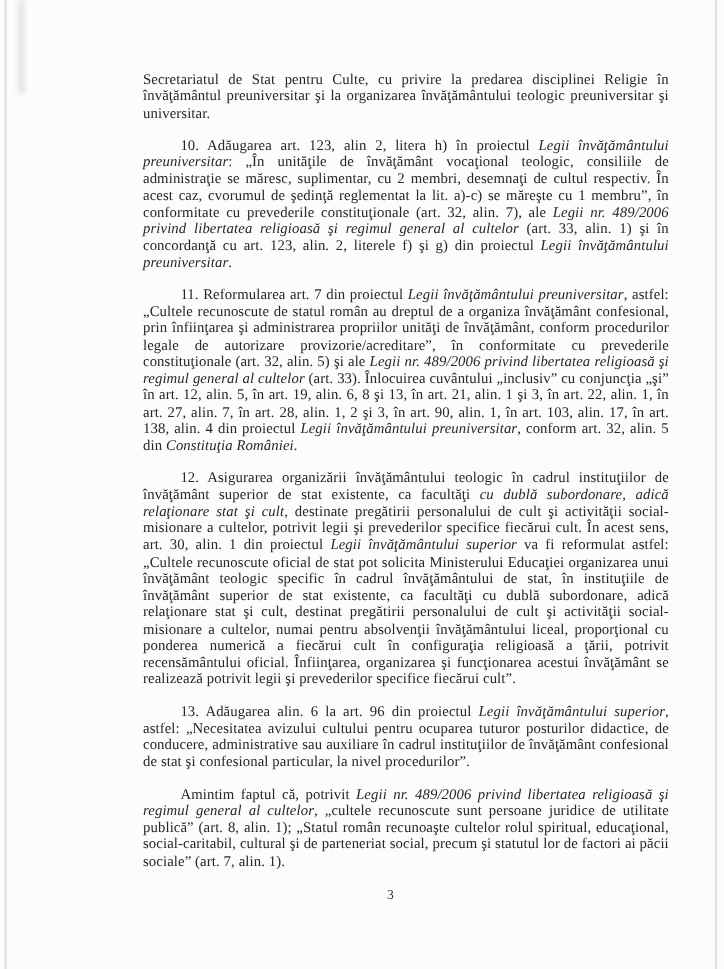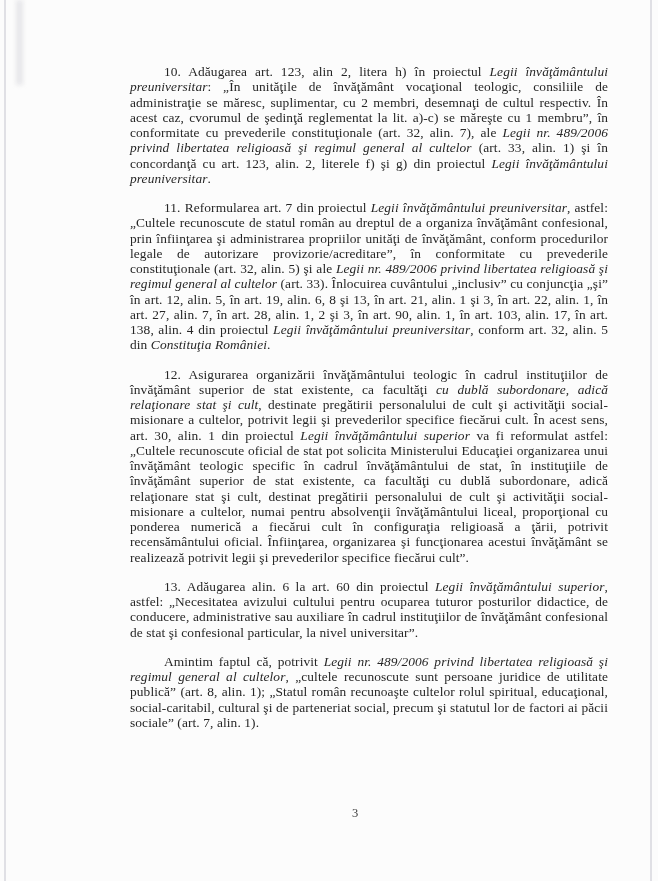--- a/index.html
+++ b/index.html
@@ -48,21 +48,22 @@
 </style>
 </head>
 <body>
 
 <div class="scan-page">
   <div class="scan-edge left"></div>
   <div class="scan-edge right"></div>
   <div class="scan-smudge"></div>
 
   <div class="text-block" id="paragraphs">
+      <p><span>Secretariatul de Stat pentru Culte, cu privire la predarea disciplinei Religie în învăţământul preuniversitar şi la organizarea învăţământului teologic preuniversitar şi universitar.</span></p>
       <p class="indent"><span>10. Adăugarea art. 123, alin 2, litera h) în proiectul </span><span class="it">Legii învăţământului preuniversitar</span><span>: „În unităţile de învăţământ vocaţional teologic, consiliile de administraţie se măresc, suplimentar, cu 2 membri, desemnaţi de cultul respectiv. În acest caz, cvorumul de şedinţă reglementat la lit. a)-c) se măreşte cu 1 membru”, în conformitate cu prevederile constituţionale (art. 32, alin. 7), ale </span><span class="it">Legii nr. 489/2006 privind libertatea religioasă şi regimul general al cultelor</span><span> (art. 33, alin. 1) şi în concordanţă cu art. 123, alin. 2, literele f) şi g) din proiectul </span><span class="it">Legii învăţământului preuniversitar</span><span>.</span></p>
       <p class="indent"><span>11. Reformularea art. 7 din proiectul </span><span class="it">Legii învăţământului preuniversitar</span><span>, astfel: „Cultele recunoscute de statul român au dreptul de a organiza învăţământ confesional, prin înfiinţarea şi administrarea propriilor unităţi de învăţământ, conform procedurilor legale de autorizare provizorie/acreditare”, în conformitate cu prevederile constituţionale (art. 32, alin. 5) şi ale </span><span class="it">Legii nr. 489/2006 privind libertatea religioasă şi regimul general al cultelor</span><span> (art. 33). Înlocuirea cuvântului „inclusiv” cu conjuncţia „şi” în art. 12, alin. 5, în art. 19, alin. 6, 8 şi 13, în art. 21, alin. 1 şi 3, în art. 22, alin. 1, în art. 27, alin. 7, în art. 28, alin. 1, 2 şi 3, în art. 90, alin. 1, în art. 103, alin. 17, în art. 138, alin. 4 din proiectul </span><span class="it">Legii învăţământului preuniversitar</span><span>, conform art. 32, alin. 5 din </span><span class="it">Constituţia României</span><span>.</span></p>
       <p class="indent"><span>12. Asigurarea organizării învăţământului teologic în cadrul instituţiilor de învăţământ superior de stat existente, ca facultăţi </span><span class="it">cu dublă subordonare, adică relaţionare stat şi cult</span><span>, destinate pregătirii personalului de cult şi activităţii social-misionare a cultelor, potrivit legii şi prevederilor specifice fiecărui cult. În acest sens, art. 30, alin. 1 din proiectul </span><span class="it">Legii învăţământului superior</span><span> va fi reformulat astfel: „Cultele recunoscute oficial de stat pot solicita Ministerului Educaţiei organizarea unui învăţământ teologic specific în cadrul învăţământului de stat, în instituţiile de învăţământ superior de stat existente, ca facultăţi cu dublă subordonare, adică relaţionare stat şi cult, destinat pregătirii personalului de cult şi activităţii social-misionare a cultelor, numai pentru absolvenţii învăţământului liceal, proporţional cu ponderea numerică a fiecărui cult în configuraţia religioasă a ţării, potrivit recensământului oficial. Înfiinţarea, organizarea şi funcţionarea acestui învăţământ se realizează potrivit legii şi prevederilor specifice fiecărui cult”.</span></p>
-      <p class="indent"><span>13. Adăugarea alin. 6 la art. 60 din proiectul </span><span class="it">Legii învăţământului superior</span><span>, astfel: „Necesitatea avizului cultului pentru ocuparea tuturor posturilor didactice, de conducere, administrative sau auxiliare în cadrul instituţiilor de învăţământ confesional de stat şi confesional particular, la nivel universitar”.</span></p>
+      <p class="indent"><span>13. Adăugarea alin. 6 la art. 96 din proiectul </span><span class="it">Legii învăţământului superior</span><span>, astfel: „Necesitatea avizului cultului pentru ocuparea tuturor posturilor didactice, de conducere, administrative sau auxiliare în cadrul instituţiilor de învăţământ confesional de stat şi confesional particular, la nivel procedurilor”.</span></p>
       <p class="indent"><span>Amintim faptul că, potrivit </span><span class="it">Legii nr. 489/2006 privind libertatea religioasă şi regimul general al cultelor</span><span>, „cultele recunoscute sunt persoane juridice de utilitate publică” (art. 8, alin. 1); „Statul român recunoaşte cultelor rolul spiritual, educaţional, social-caritabil, cultural şi de parteneriat social, precum şi statutul lor de factori ai păcii sociale” (art. 7, alin. 1).</span></p>
     </div>
 
   <div class="page-number">3</div>
 </div>
 
 </body></html>

